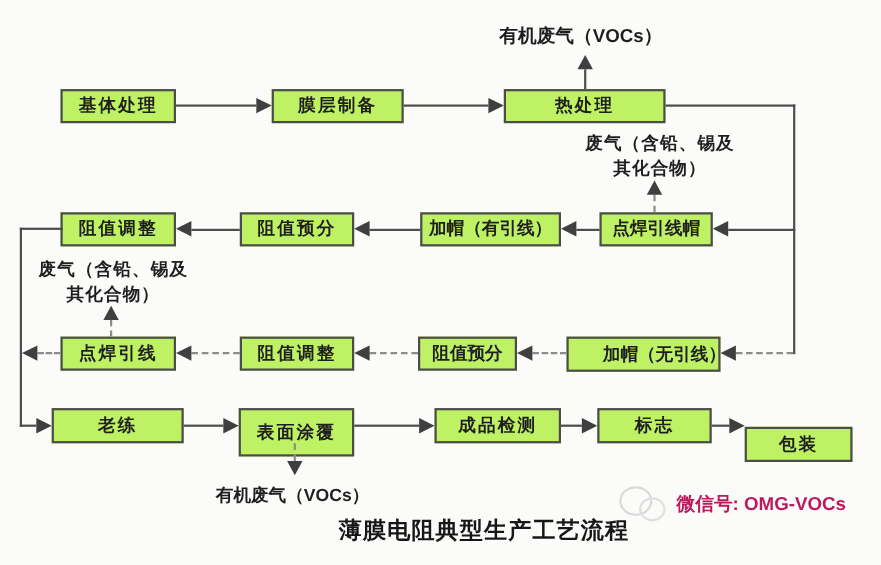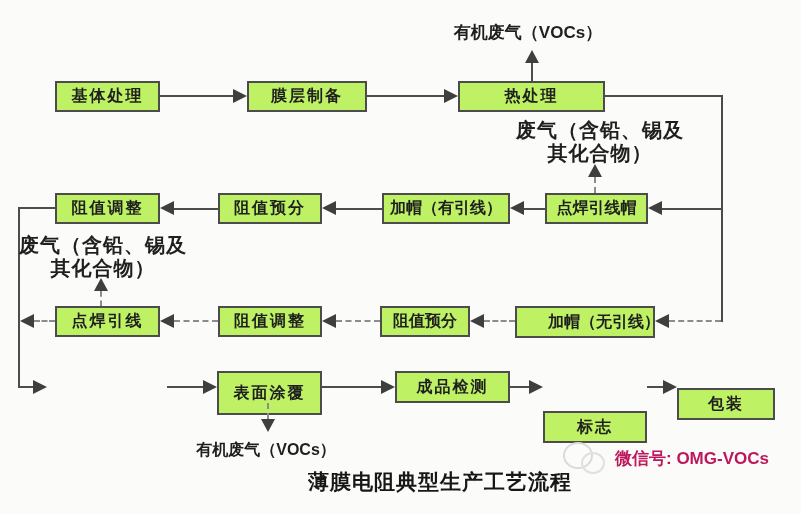--- a/index.html
+++ b/index.html
@@ -31,21 +31,21 @@
   .tri-l{border-top:7px solid transparent;border-bottom:7px solid transparent;border-right:14px solid #3f3f3f;}
   .tri-u{border-left:7px solid transparent;border-right:7px solid transparent;border-bottom:13px solid #3f3f3f;}
   .tri-d{border-left:7px solid transparent;border-right:7px solid transparent;border-top:13px solid #3f3f3f;}
   .lbl{
     position:absolute;
     color:#1f1f1f;
     font-weight:bold;
     text-align:center;
     white-space:nowrap;
   }
-  .lbl-2line{line-height:23px;font-size:20px;letter-spacing:1px;white-space:normal;}
+  .lbl-2line{line-height:23px;font-size:16px;letter-spacing:1px;white-space:normal;}
   #voc-top{left:448px;top:21px;width:160px;font-size:17px;}
   #waste-right{left:516px;top:119px;width:168px;}
   #waste-left{left:19px;top:234px;width:168px;}
   #voc-bottom{left:186px;top:440px;width:160px;font-size:16px;}
   #title{
     left:290px;top:468px;width:300px;
     font-size:21px;letter-spacing:1px;color:#171717;
   }
   #watermark{
     position:absolute;left:563px;top:436px;width:230px;height:44px;
@@ -69,23 +69,24 @@
   <div class="pbox" style="left:55px;top:193px;width:105px;height:31px;">阻值调整</div>
   <div class="pbox" style="left:218px;top:193px;width:104px;height:31px;">阻值预分</div>
   <div class="pbox" style="left:382px;top:193px;width:128px;height:31px;letter-spacing:0;">加帽（有引线）</div>
   <div class="pbox" style="left:545px;top:193px;width:103px;height:31px;letter-spacing:0;">点焊引线帽</div>
 
   <div class="pbox" style="left:55px;top:306px;width:105px;height:31px;">点焊引线</div>
   <div class="pbox" style="left:218px;top:306px;width:104px;height:31px;">阻值调整</div>
   <div class="pbox" style="left:380px;top:306px;width:90px;height:31px;letter-spacing:0;">阻值预分</div>
   <div class="pbox" style="left:515px;top:306px;width:140px;height:32px;letter-spacing:0;padding-left:38px;">加帽（无引线）</div>
 
+  <div class="pbox" style="left:47px;top:371px;width:120px;height:32px;">老练</div>
   <div class="pbox" style="left:217px;top:371px;width:105px;height:44px;">表面涂覆</div>
   <div class="pbox" style="left:395px;top:371px;width:115px;height:32px;">成品检测</div>
-  <div class="pbox" style="left:543px;top:371px;width:104px;height:32px;margin-top:40px;">标志</div>
+  <div class="pbox" style="left:543px;top:371px;width:104px;height:32px;">标志</div>
   <div class="pbox" style="left:677px;top:388px;width:98px;height:32px;">包装</div>
 
   <div class="hline" style="left:160px;top:95px;width:73px;"></div>
   <div class="tri tri-r" style="left:233px;top:89px;"></div>
   <div class="hline" style="left:367px;top:95px;width:77px;"></div>
   <div class="tri tri-r" style="left:444px;top:89px;"></div>
 
   <div class="vline" style="left:531px;top:63px;height:18px;"></div>
   <div class="tri tri-u" style="left:525px;top:50px;"></div>
 

